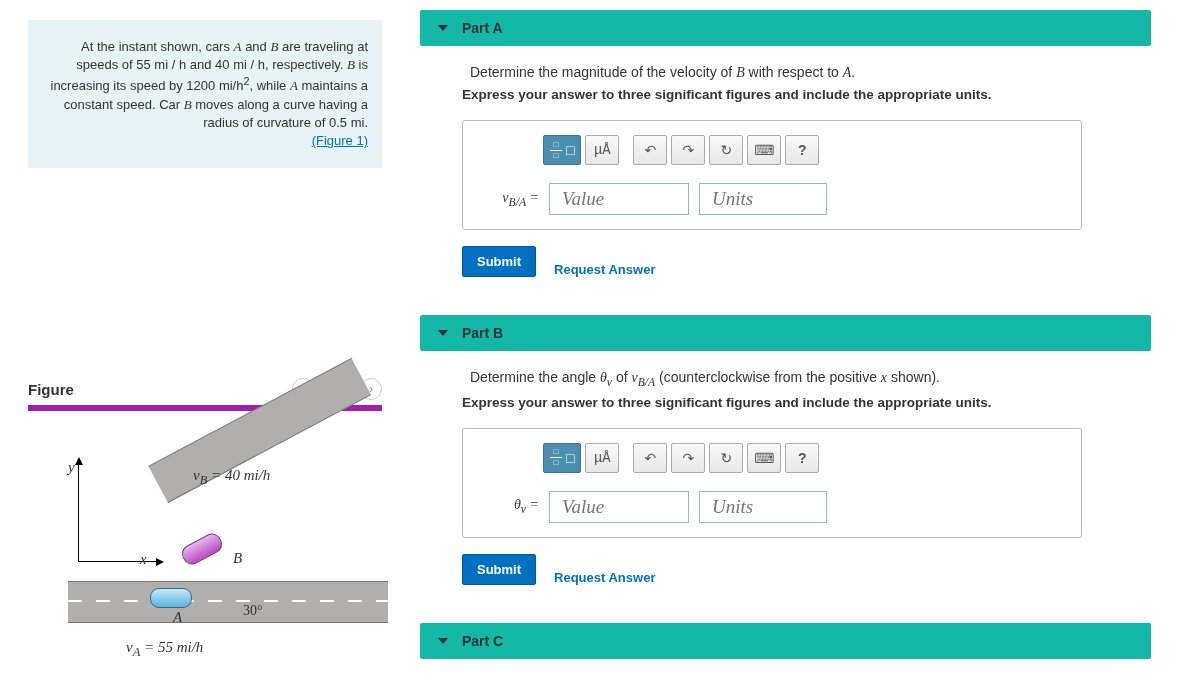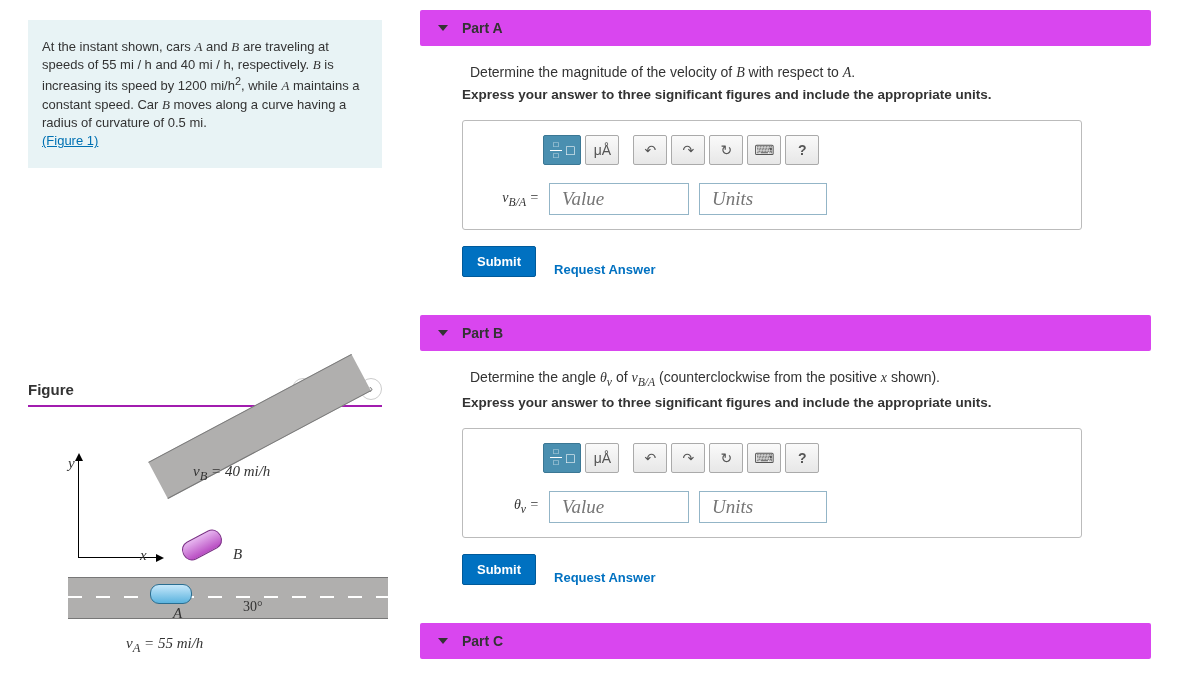--- a/index.html
+++ b/index.html
@@ -21,28 +21,29 @@
   }
   .right-col {
     flex: 1;
     padding: 10px 30px 10px 10px;
   }
   .problem-box {
     background: #e8f3f5;
     padding: 18px 14px;
     font-size: 13px;
     line-height: 1.4;
+    text-align: right;
   }
   .fig-link { color: #0071b3; text-decoration: underline; font-size: 13px; }
   .figure-section { margin-top: 210px; }
   .figure-header {
     display: flex;
     justify-content: space-between;
     align-items: center;
-    border-bottom: 2px solid #a21caf;
+    border-bottom: 6px solid #a21caf;
     padding-bottom: 5px;
   }
   .figure-title { font-weight: bold; font-size: 15px; }
   .figure-nav { display: flex; align-items: center; gap: 8px; font-size: 12px; color: #555; }
   .nav-btn {
     width: 22px; height: 22px;
     border: 1px solid #ccc;
     border-radius: 50%;
     display: flex;
     align-items: center;
@@ -107,21 +108,21 @@
   .vb-lbl { left: 165px; top: 16px; font-style: italic; }
   .va-lbl { left: 98px; top: 188px; font-style: italic; }
   .angle-lbl { left: 215px; top: 152px; font-size: 14px; }
   .b-lbl { left: 205px; top: 99px; font-style: italic; }
   .a-lbl { left: 145px; top: 158px; font-style: italic; }
   .y-lbl { left: 40px; top: 8px; font-style: italic; }
   .x-lbl { left: 112px; top: 100px; font-style: italic; }
   
   .part-block { margin-bottom: 20px; }
   .part-header {
-    background: #d946ef;
+    background: #14b8a6;
     padding: 10px 18px;
     font-weight: bold;
     font-size: 14px;
     display: flex;
     align-items: center;
     gap: 14px;
     border-radius: 2px;
   }
   .caret-down {
     width: 0; height: 0;
@@ -161,21 +162,21 @@
   .tbtn.template {
     background: #4a8fb0;
     border-color: #3b7794;
     color: #fff;
     padding: 0 6px;
   }
   .tbtn.template .tpl-frac {
     display: flex; flex-direction: column; align-items: center; font-size: 8px; line-height: 1;
   }
   .tbtn.template .tpl-frac .bar { width: 12px; height: 1px; background: #fff; margin: 1px 0; }
-  .tbtn.special { font-family: Liberation Sans, sans-serif; }
+  .tbtn.special { font-family: Liberation Mono, monospace; }
   .tbtn.help { font-weight: bold; }
   .input-row {
     display: flex;
     align-items: center;
     gap: 10px;
     margin-left: 10px;
   }
   .var-label { font-family: Georgia, serif; font-style: italic; font-size: 14px; min-width: 50px; text-align: right; }
   .value-input, .units-input {
     height: 32px;

